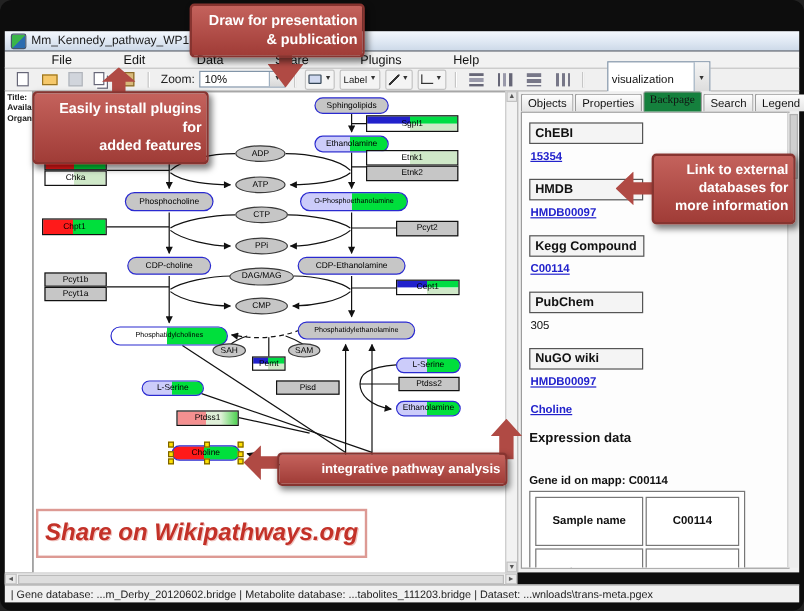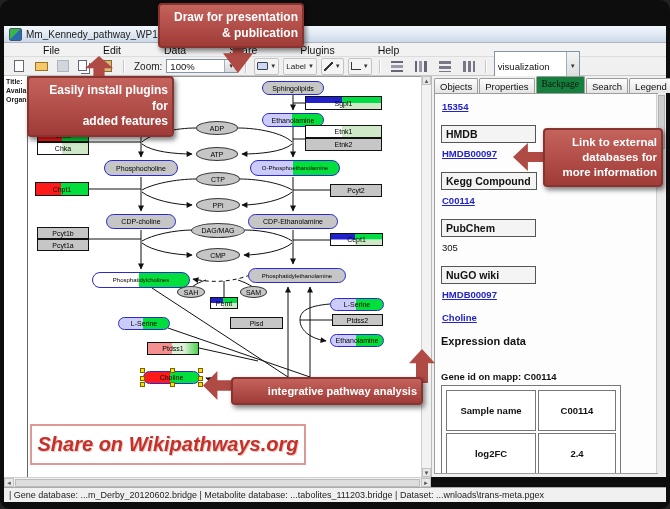--- a/index.html
+++ b/index.html
@@ -22,21 +22,21 @@
   .mi-open-folder-icon{width:11px;height:7px;background:#f6c86a;border:1px solid #9a7420;}
   .mi-save-icon{width:10px;height:10px;background:#b9c0cc;border:1px solid #7d8490;opacity:.55;}
   .mi-copy-icon{width:7px;height:9px;background:#fff;border:1px solid #667;box-shadow:2px 2px 0 #fff,3px 3px 0 0 #667;margin:-2px 3px 0 -2px;}
   .mi-paste-icon{width:8px;height:10px;background:#d8b97a;border:1px solid #8a6a28;}
   .zoom-label{font-size:10px;color:#222;margin-left:2px;}
   .combo{height:14px;background:#fff;border:1px solid #8295a8;display:flex;align-items:center;font-size:9.5px;color:#111;box-sizing:border-box;}
   .combo .cv{flex:1;padding-left:3px;white-space:nowrap;overflow:hidden;}
   .combo .cb{width:12px;height:100%;background:linear-gradient(180deg,#f4f4f4,#d8d8d8);border-left:1px solid #9fb0c0;
     display:flex;align-items:center;justify-content:center;font-size:6px;color:#333;}
   .zoom-combo{width:72px;}
-  .vis-combo{width:86px;height:31px;}
+  .vis-combo{width:86px;height:31px;margin-left:12px;}
   .drop-tool{height:15px;border:1px solid #c4c4c4;border-radius:2px;background:#f4f4f4;display:flex;align-items:center;gap:2px;padding:0 2px;font-size:8px;color:#222;}
   .dn-glyph{width:9px;height:6px;border:1px solid #345;background:#cfd8ef;border-radius:1px;}
   .line-glyph{width:9px;height:9px;background:linear-gradient(135deg,transparent 44%,#333 44% 56%,transparent 56%);}
   .conn-glyph{width:9px;height:7px;border-left:1px solid #333;border-bottom:1px solid #333;}
   .caret{font-size:6px;color:#333;}
   .mi-align{width:12px;height:11px;}
   .mi-align-center-icon{background:linear-gradient(180deg,#667 0 2px,transparent 2px 4px,#99a 4px 7px,transparent 7px 9px,#667 9px 11px);}
   .mi-align-middle-icon{background:linear-gradient(90deg,#667 0 2px,transparent 2px 4px,#99a 4px 7px,transparent 7px 9px,#667 9px 11px);}
   .mi-stack-vertical-icon{background:repeating-linear-gradient(180deg,#778 0 3px,transparent 3px 5px);}
   .mi-stack-horizontal-icon{background:repeating-linear-gradient(90deg,#778 0 3px,transparent 3px 5px);}
@@ -137,21 +137,21 @@
         <span class="tbtn">
           <div class="mi-copy-icon"></div>
         </span>
         <span class="tbtn">
           <div class="mi-paste-icon"></div>
         </span>
       </span>
     <span class="tsep"></span>
     <span class="zoom-label">Zoom:</span>
     <span class="combo zoom-combo">
-      <span class="cv">100%</span>
+      <span class="cv">10%</span>
       <span class="cb">▼</span>
     </span>
     <span class="tsep"></span>
     <span class="drop-tool">
       <span class="dn-glyph"></span>
         <span class="caret">▼</span>
     </span>
     <span class="drop-tool">
       <span>Label</span>
         <span class="caret">▼</span>
@@ -301,21 +301,21 @@
   <div class="side-panel">
     <div class="tabs" id="side-tabs">
         <div class="tab">Objects</div>
         <div class="tab">Properties</div>
         <div class="tab active">Backpage</div>
         <div class="tab">Search</div>
         <div class="tab">Legend</div>
       </div>
     <div class="panel-body">
       <div id="bp-sections">
-          <div class="bp-sec"><a class="bp-link">15354</a></div>
+          <div class="bp-sec"><div class="bp-head">ChEBI</div><a class="bp-link">15354</a></div>
           <div class="bp-sec"><div class="bp-head">HMDB</div><a class="bp-link">HMDB00097</a></div>
           <div class="bp-sec"><div class="bp-head">Kegg Compound</div><a class="bp-link">C00114</a></div>
           <div class="bp-sec"><div class="bp-head">PubChem</div><div class="bp-val">305</div></div>
           <div class="bp-sec"><div class="bp-head">NuGO wiki</div><a class="bp-link">HMDB00097</a></div>
           <div class="bp-sec"><a class="bp-link">Choline</a></div>
         </div>
       <div class="bp-expression">Expression data</div>
       <div class="bp-geneid">Gene id on mapp: C00114</div>
       <div class="exp-table-wrap">
         <table class="exp-table">

